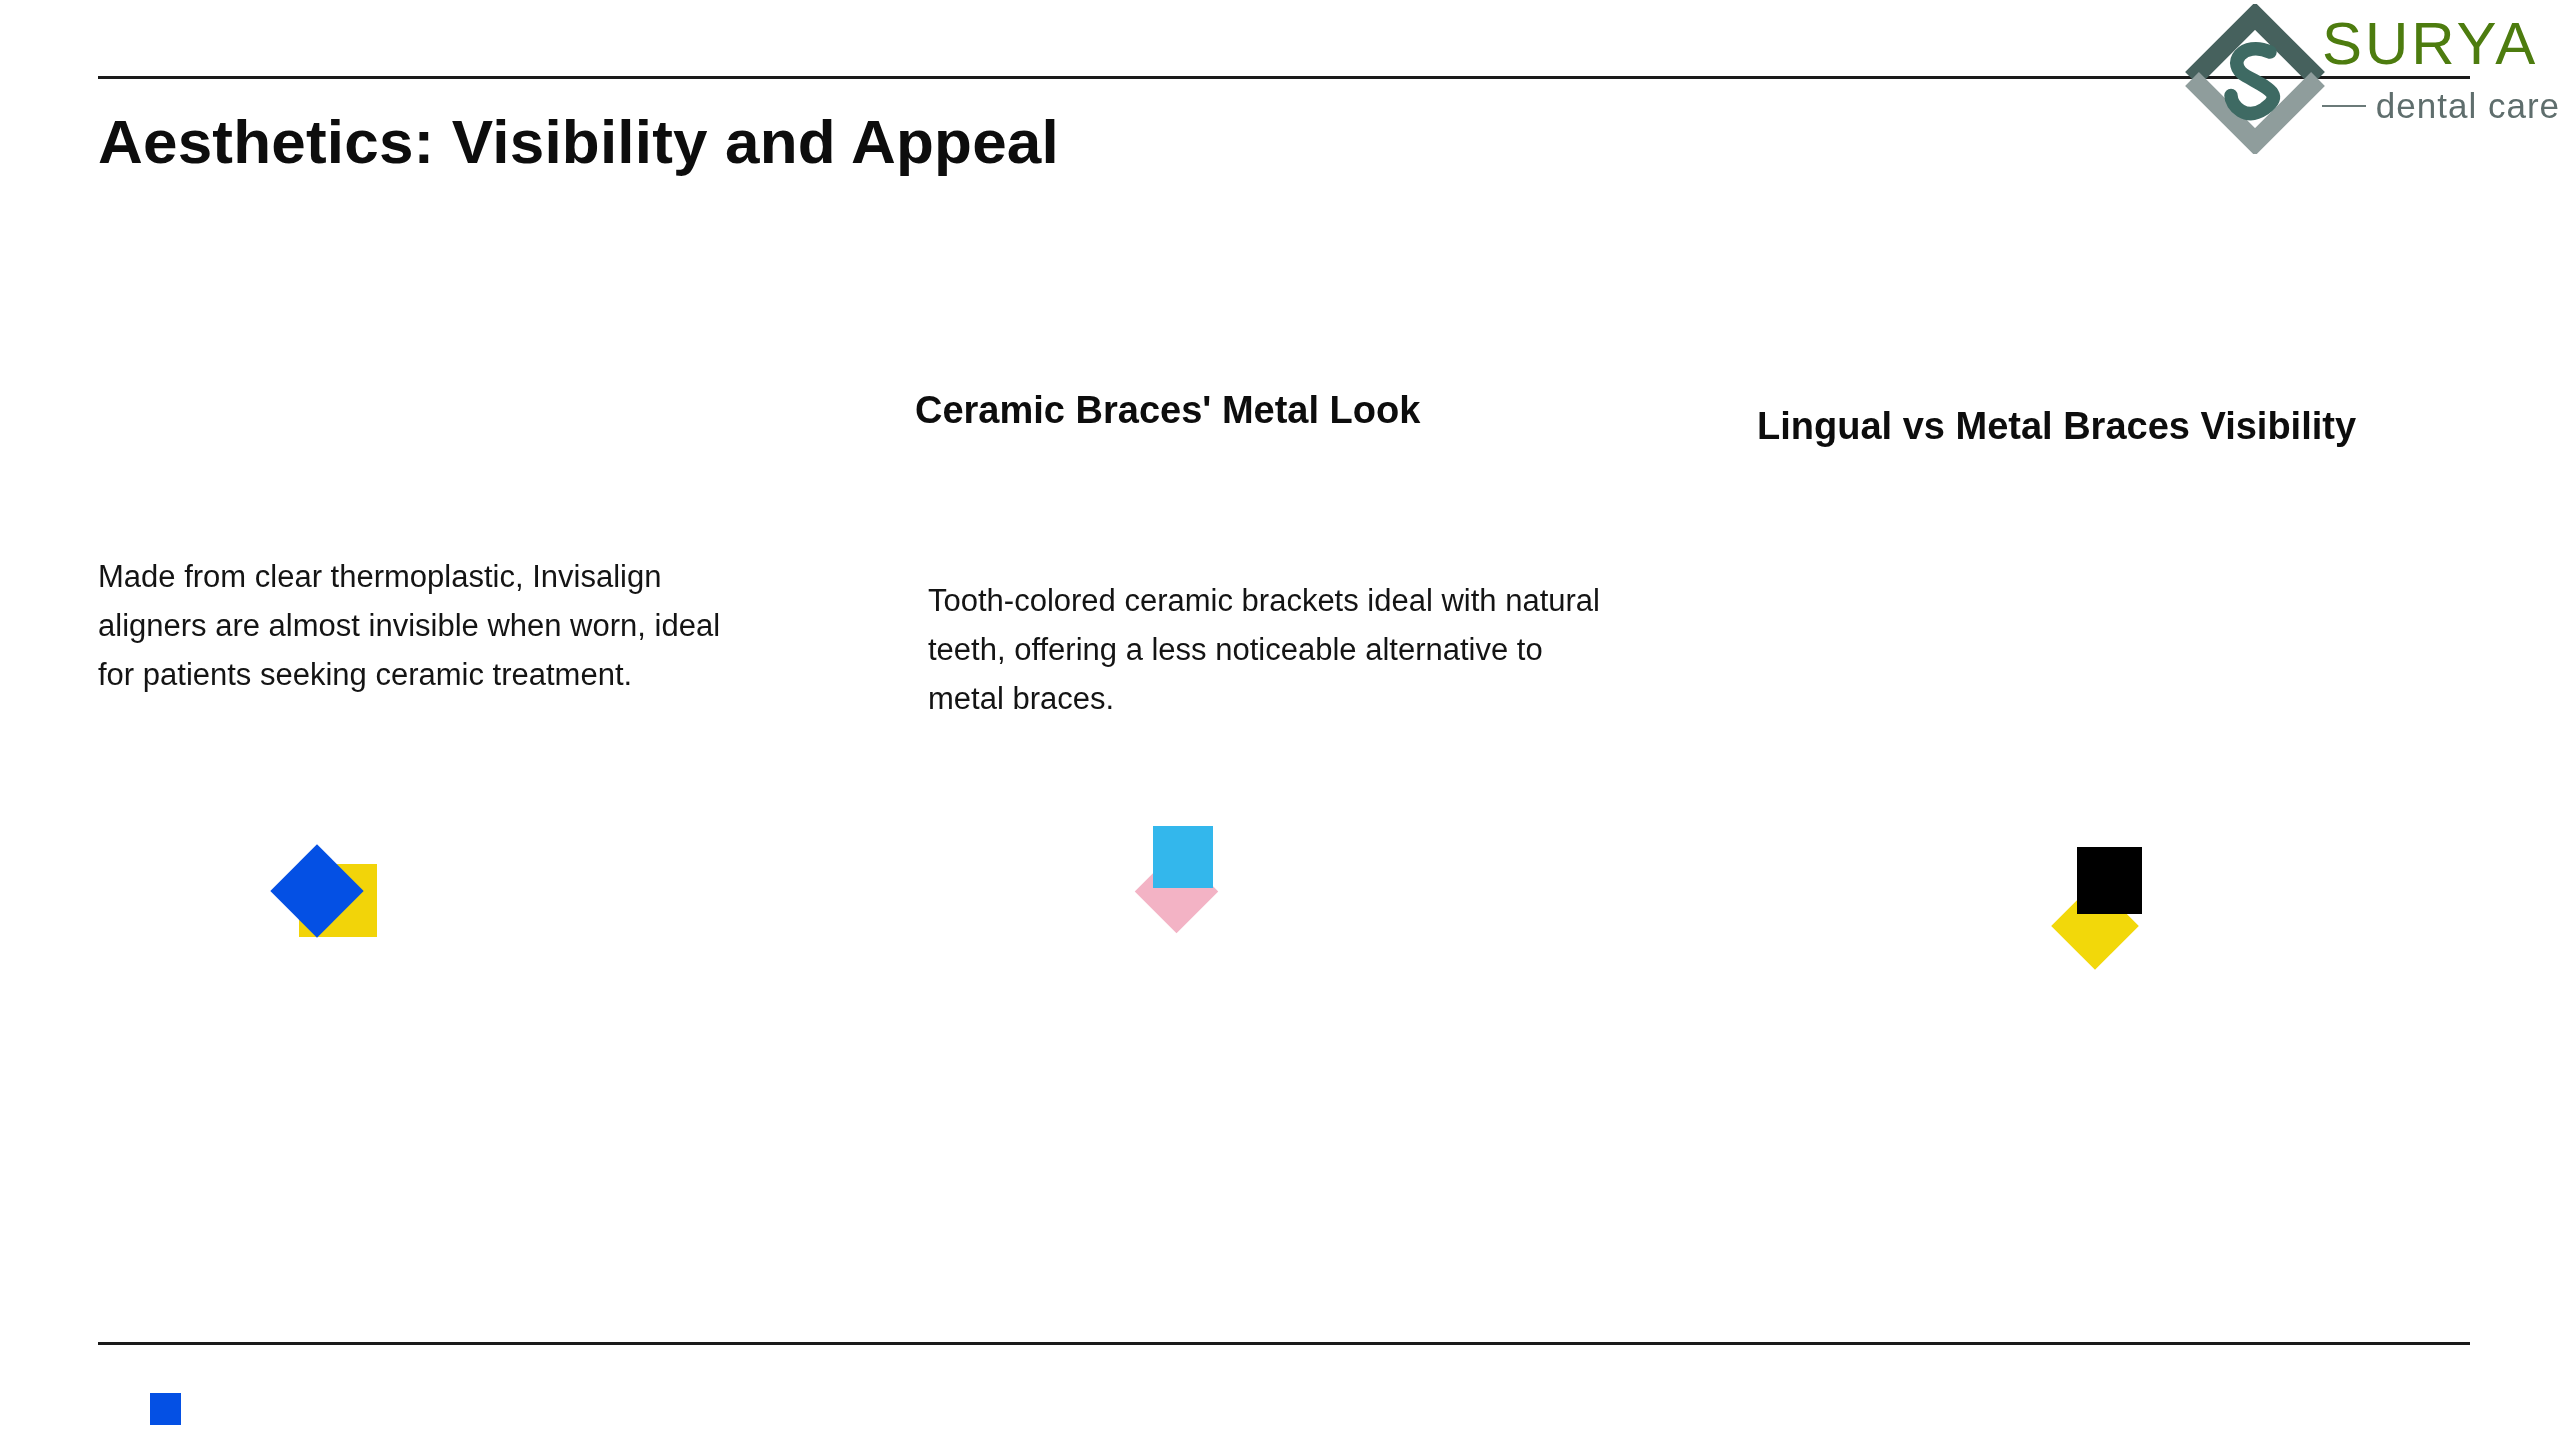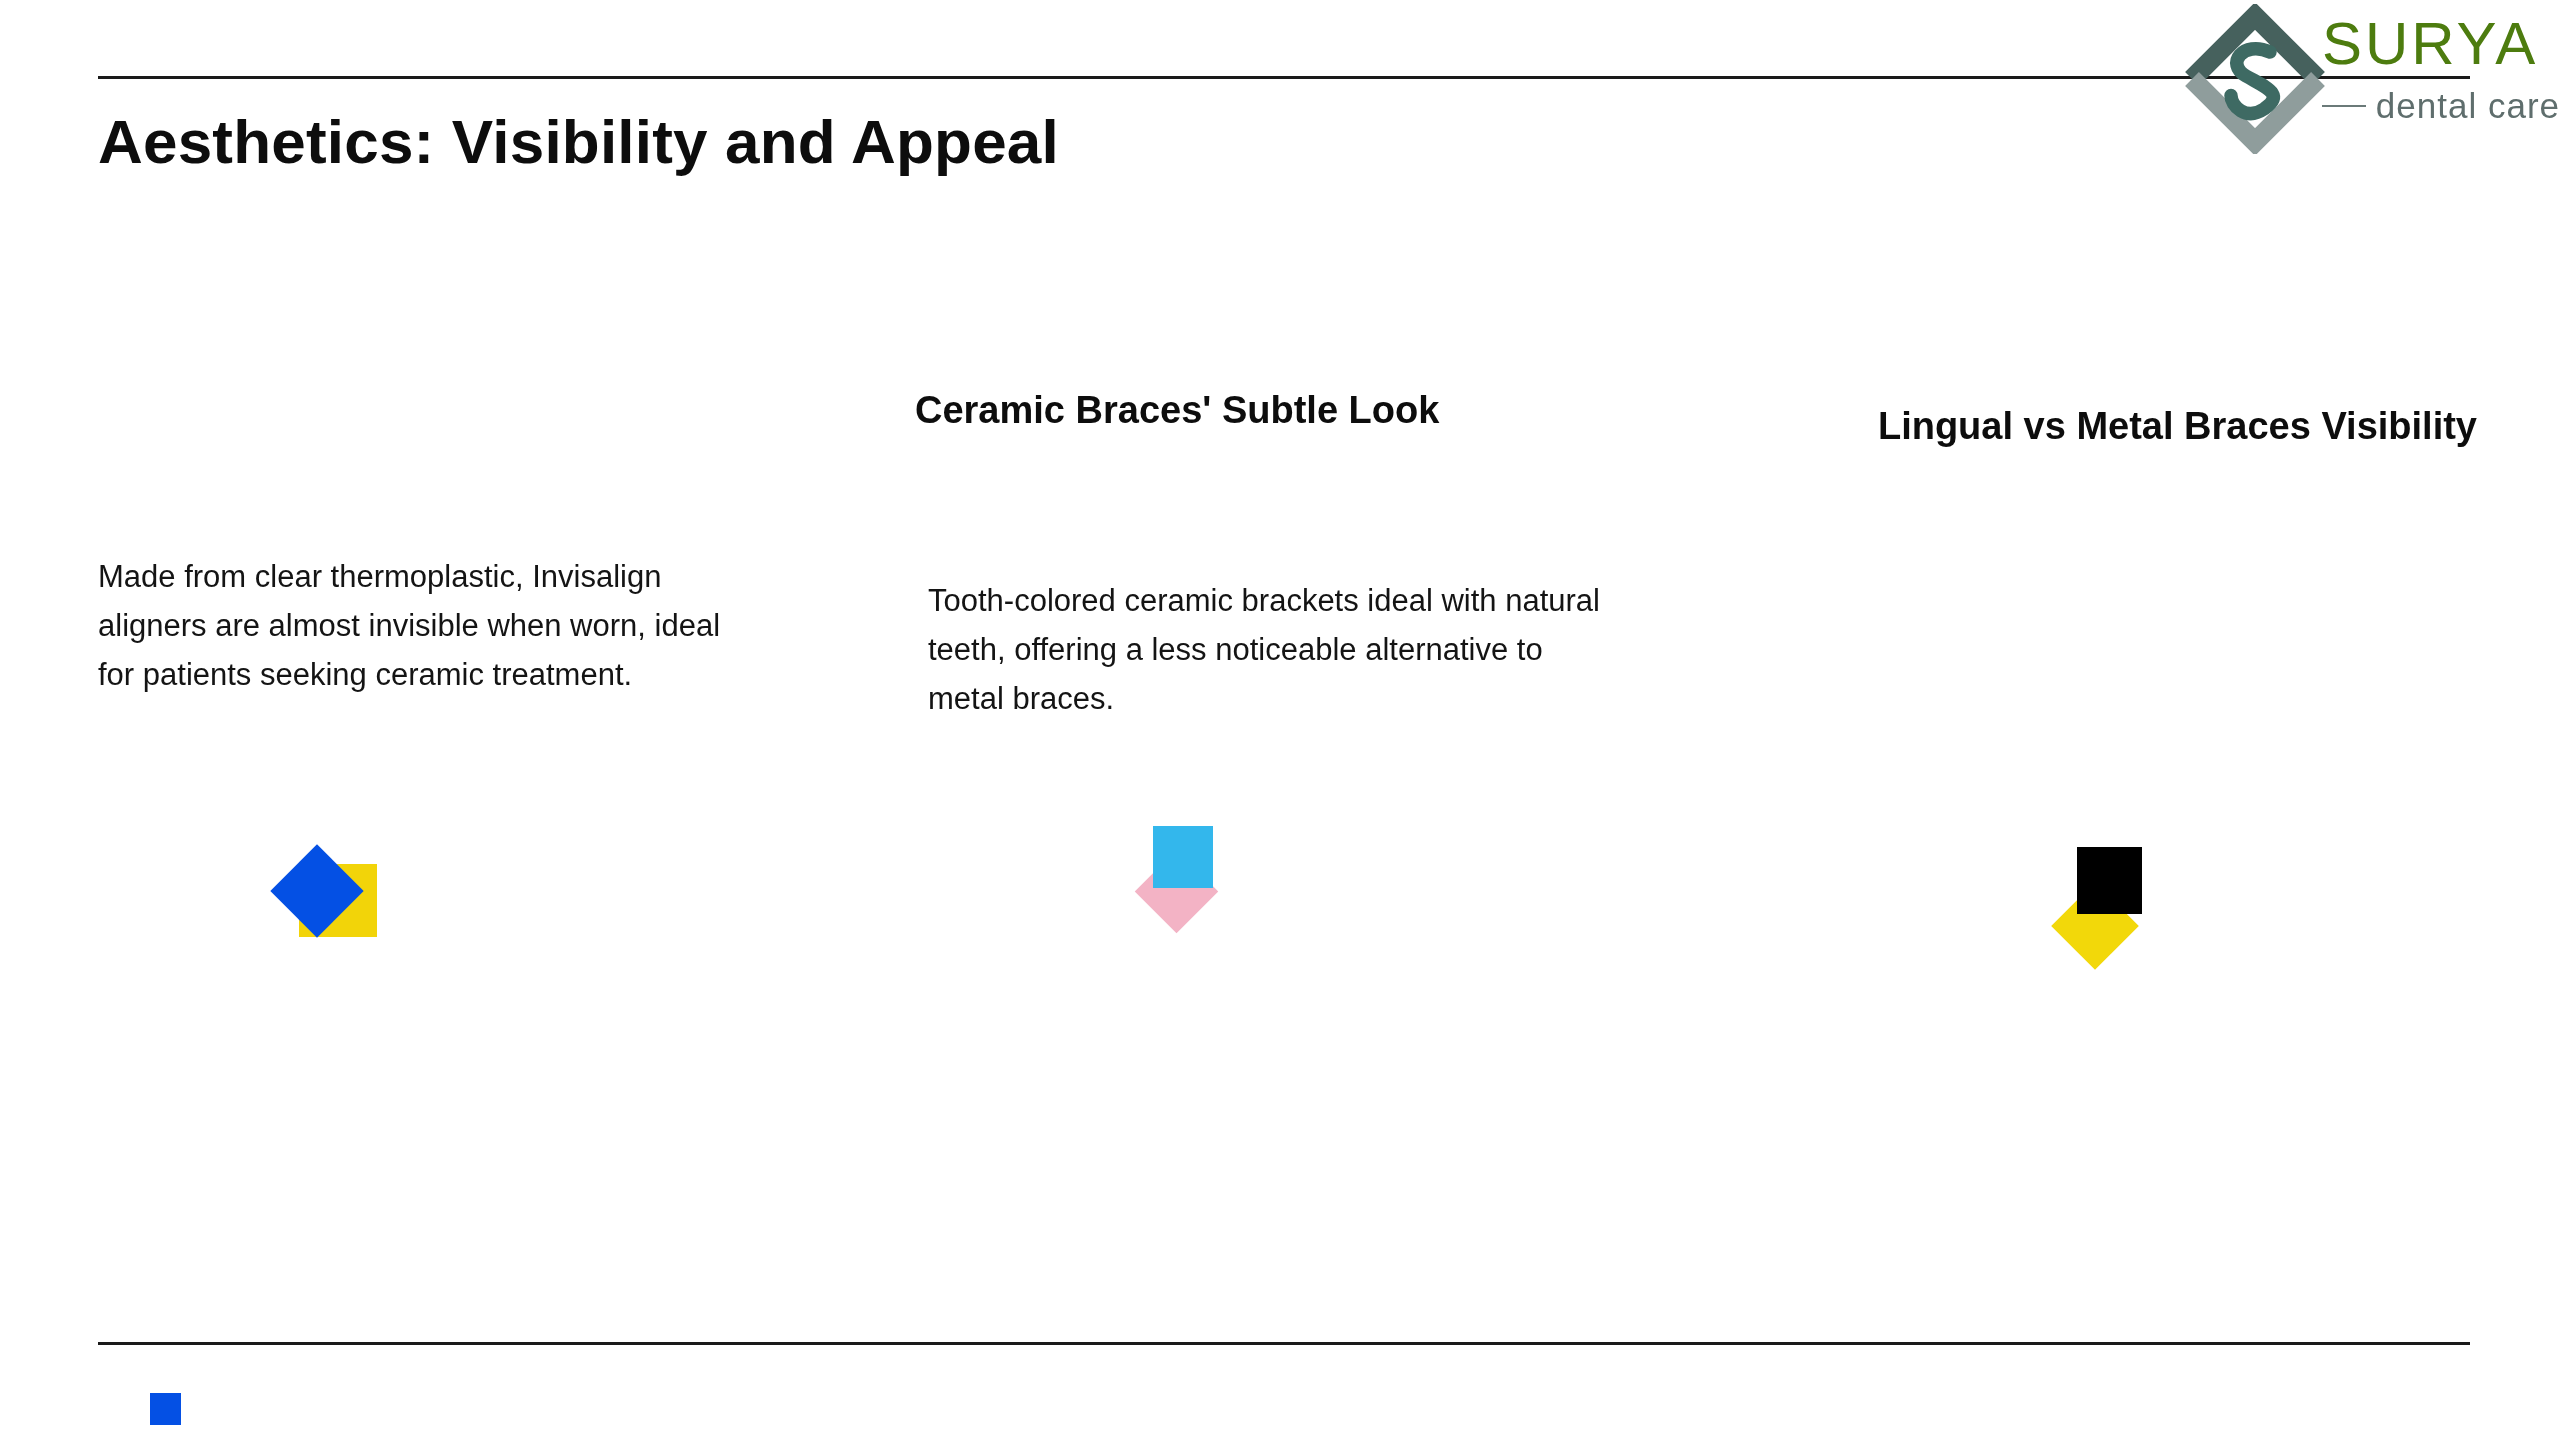--- a/index.html
+++ b/index.html
@@ -28,21 +28,21 @@
   .logo-text { position: absolute; left: 142px; top: 14px; width: 238px; }
   .logo-brand { font-size: 60px; font-weight: 400; letter-spacing: 3px; line-height: 1.0; }
   .logo-tagline-row { display: flex; align-items: center; margin-top: 12px; }
   .logo-line { flex: 1 1 auto; height: 2px; background: #6b7a79; margin-right: 10px; }
   .logo-tagline { font-size: 35px; letter-spacing: 1px; white-space: nowrap; }
 
   
   .col-heading { position: absolute; font-size: 38px; font-weight: 700; line-height: 1.2; color: #0d0d0d; }
   .col-heading.c1 { left: 98px;   top: 374px; width: 700px; }
   .col-heading.c2 { left: 915px;  top: 388px; width: 720px; }
-  .col-heading.c3 { left: 1757px; top: 404px; width: 720px; text-align: right; }
+  .col-heading.c3 { left: 1757px; top: 404px; width: 720px; }
 
   
   .col-body { position: absolute; font-size: 31px; line-height: 49px; color: #141414; }
   .col-body.c1 { left: 98px;   top: 552px; width: 660px; }
   .col-body.c2 { left: 928px;  top: 576px; width: 680px; }
   .col-body.c3 { left: 1757px; top: 556px; width: 650px; }
 
   
   .shape { position: absolute; width: 130px; height: 130px; }
   .shape .sq, .shape .dm { position: absolute; }
@@ -85,21 +85,21 @@
       </div>
     </div>
   </div>
 
   <p class="col-body c1">Made from clear thermoplastic, Invisalign aligners are almost invisible when worn, ideal for patients seeking ceramic treatment.</p>
   <div class="shape s1">
     <div class="sq" style="background: rgb(242, 212, 9);"></div>
     <div class="dm" style="background: rgb(4, 80, 228);"></div>
   </div>
 
-  <h2 class="col-heading c2">Ceramic Braces' Subtle Look</h2>
+  <h2 class="col-heading c2">Ceramic Braces' Metal Look</h2>
   <p class="col-body c2">Tooth-colored ceramic brackets ideal with natural teeth, offering a less noticeable alternative to metal braces.</p>
   <div class="shape s2">
     <div class="sq" style="background: rgb(51, 183, 236);"></div>
     <div class="dm" style="background: rgb(243, 179, 197);"></div>
   </div>
 
   <h2 class="col-heading c3">Lingual vs Metal Braces Visibility</h2>
   <div class="shape s3">
     <div class="sq" style="background: rgb(0, 0, 0);"></div>
     <div class="dm" style="background: rgb(242, 216, 10);"></div>

